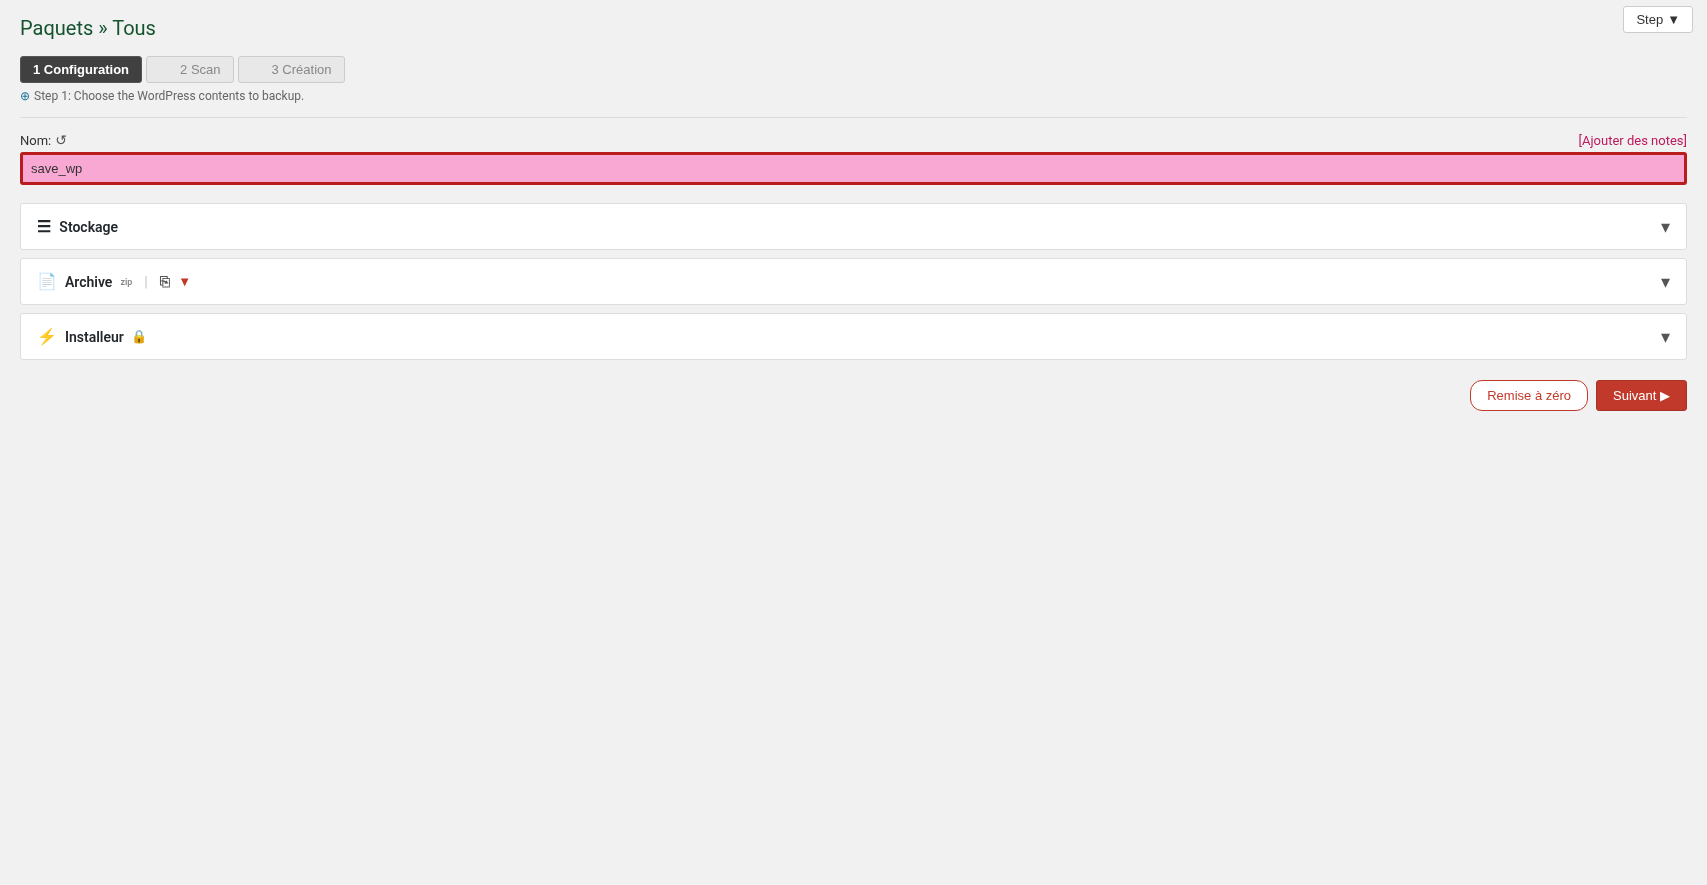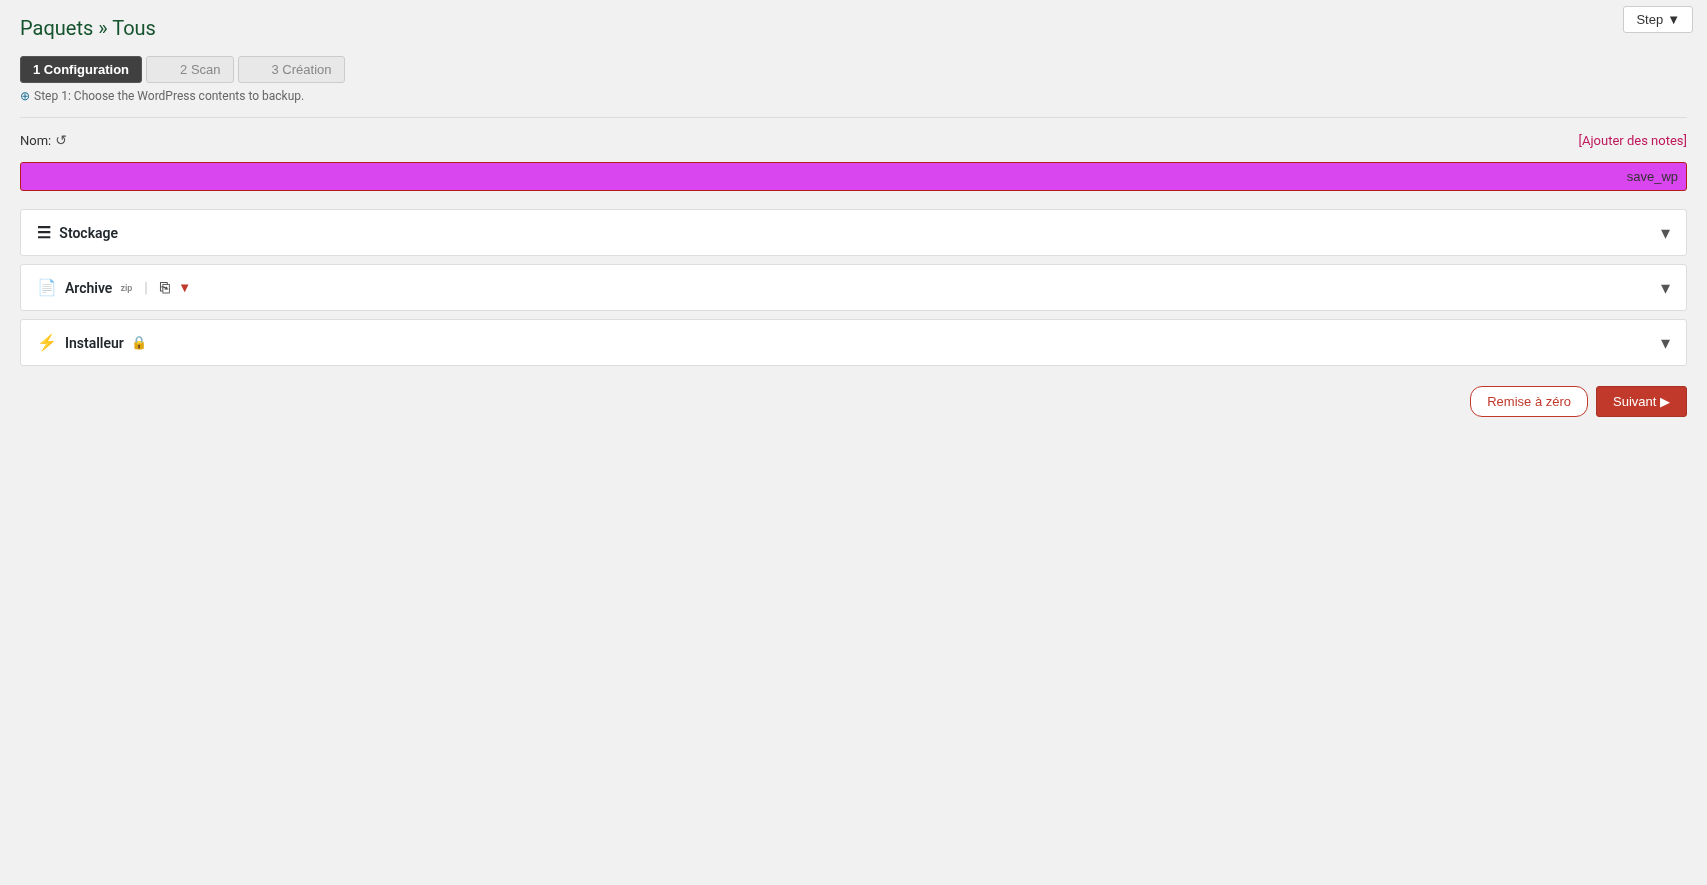--- a/index.html
+++ b/index.html
@@ -92,21 +92,21 @@
       border: none;
       border-top: 1px solid #ddd;
       margin-bottom: 14px;
     }
 
     
     .name-row {
       display: flex;
       justify-content: space-between;
       align-items: center;
-      margin-bottom: 14px;
+      margin-bottom: 4px;
     }
     .name-label {
       font-size: 13px;
       color: #333;
       display: flex;
       align-items: center;
       gap: 4px;
     }
     .reset-icon {
       color: #555;
@@ -117,28 +117,27 @@
       font-size: 13px;
       color: #be185d;
       text-decoration: none;
       cursor: pointer;
     }
 
     
     .name-input {
       width: 100%;
       padding: 6px 8px;
-      border: 1px solid #b91c1c;
+      border: 3px solid #b91c1c;
       border-radius: 3px;
       font-size: 13px;
       color: #333;
-      background: #d946ef;
+      background: #f9a8d4;
       outline: none;
       margin-bottom: 18px;
-      text-align: right;
     }
 
     
     .section-panel {
       background: white;
       border: 1px solid #ddd;
       border-radius: 3px;
       margin-bottom: 8px;
     }
     .section-header {

